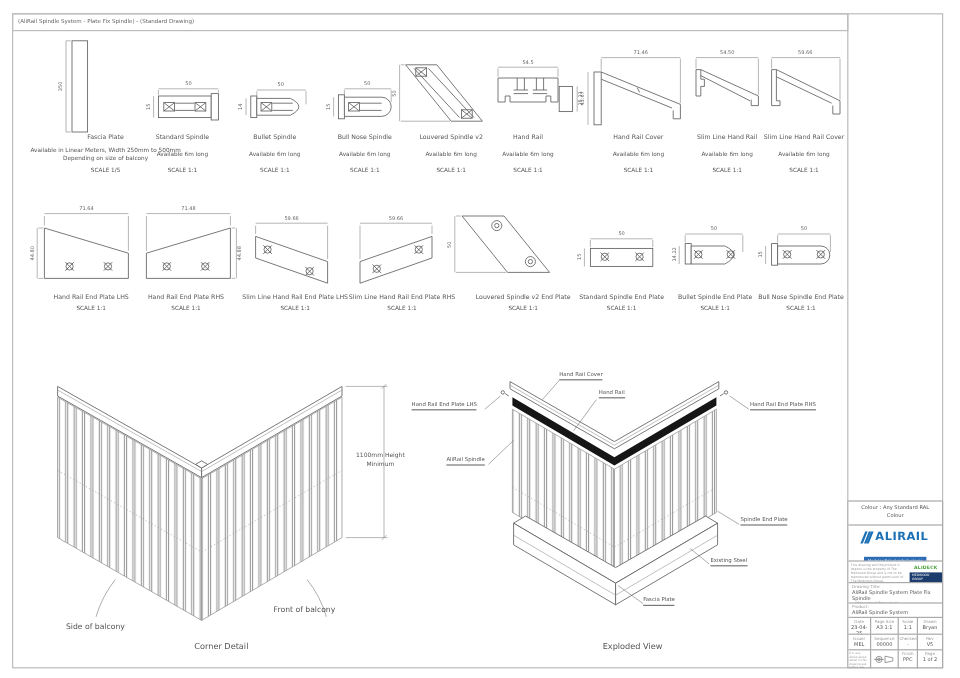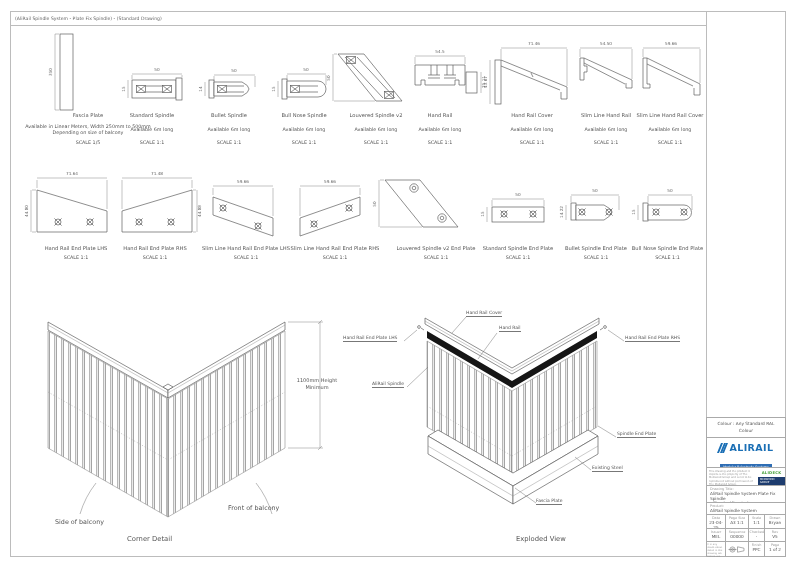--- a/index.html
+++ b/index.html
@@ -23,21 +23,21 @@
   .dimtxt{font:4.2px "DejaVu Sans",sans-serif;fill:#666;}
   .cstack{position:absolute;top:112px;text-align:center;color:#555;}
   .cstack .nm{font-size:5.2px;height:10px;white-space:nowrap;}
   .cstack .nt{font-size:4.8px;min-height:16px;display:flex;align-items:center;
               justify-content:center;line-height:1.35;}
   .cstack .sc{font-size:4.8px;margin-top:2px;}
   .mstack{position:absolute;top:245px;text-align:center;color:#555;}
   .mstack .nm{font-size:5.2px;white-space:nowrap;}
   .mstack .sc{font-size:4.8px;margin-top:4px;}
   .blab{position:absolute;width:70px;font-size:6.4px;text-align:left;color:#555;}
-  .cap{position:absolute;width:80px;font-size:6.8px;text-align:left;color:#555;}
+  .cap{position:absolute;width:80px;font-size:6.8px;text-align:right;color:#555;}
   .hdim{position:absolute;left:291px;top:377px;width:52px;font-size:5px;
         text-align:center;color:#555;line-height:1.3;}
   .xl{position:absolute;font-size:4.5px;color:#555;border-bottom:0.6px solid #777;
       white-space:nowrap;line-height:1;padding-bottom:0.7px;}
   
   .tb{position:absolute;left:706px;top:417px;width:80px;height:140px;
       border:0.6px solid #aaa;box-sizing:border-box;background:#fff;color:#555;
       text-align:center;}
   .tb .sec{border-bottom:0.6px solid #aaa;box-sizing:border-box;position:relative;overflow:hidden;}
   .s-colour{height:20px;font-size:4.3px;display:flex;align-items:center;
@@ -376,21 +376,21 @@
   <div class="hdim">1100mm Height Minimum</div>
 
   <div class="xl" style="left:466px;top:311px">Hand Rail Cover</div>
   <div class="xl" style="left:499px;top:326px">Hand Rail</div>
   <div class="xl" style="left:343px;top:336px">Hand Rail End Plate LHS</div>
   <div class="xl" style="left:625px;top:336px">Hand Rail End Plate RHS</div>
   <div class="xl" style="left:372px;top:382px">AliRail Spindle</div>
   <div class="xl" style="left:617px;top:432px">Spindle End Plate</div>
   <div class="xl" style="left:592px;top:466px">Existing Steel</div>
   <div class="xl" style="left:536px;top:499px">Fascia Plate</div>
-  <div class="cap" style="left:516px;top:535px">Exploded View</div>
+  <div class="cap" style="left:472px;top:535px">Exploded View</div>
 
   <div class="tb">
     <div class="sec s-colour">Colour : Any Standard RAL Colour</div>
 
     <div class="sec s-logo">
       <div class="brandrow">
         <span class="stripe"></span>
         <span class="stripe"></span>
         <span class="stripe"></span>
         <span class="brand">ALIRAIL</span>

